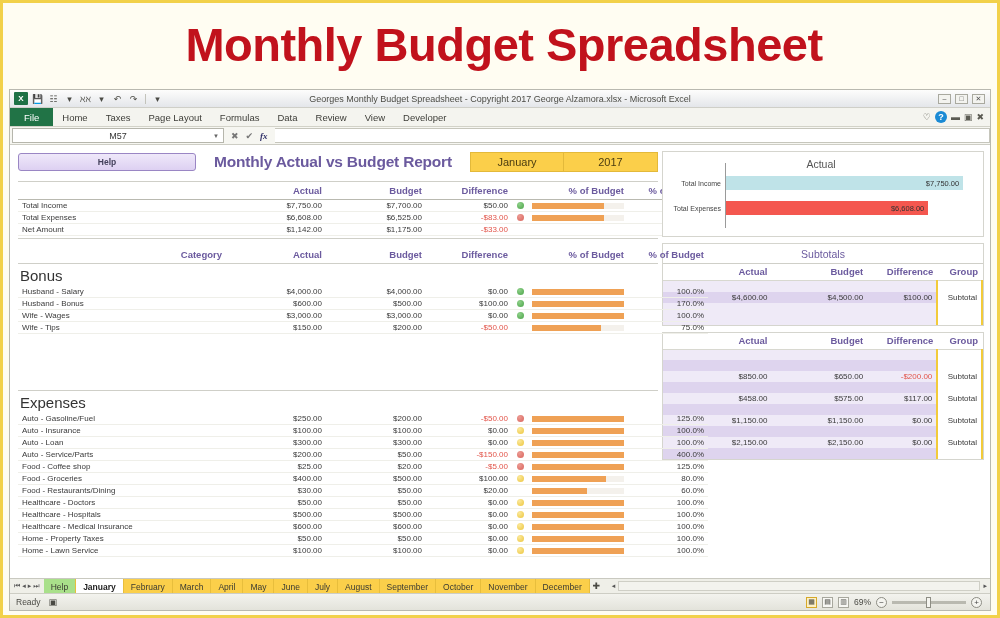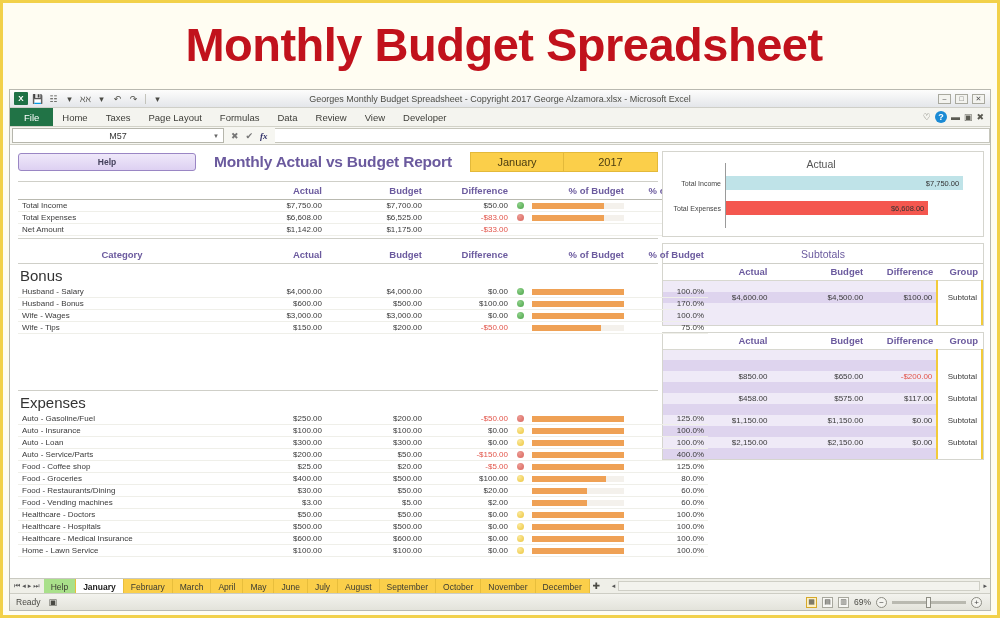--- a/index.html
+++ b/index.html
@@ -83,21 +83,21 @@
   .monthcell, .yearcell { width:94px; height:20px; background:#fbcf4a;
             border:1px solid #e3b93a; display:flex; align-items:center;
             justify-content:center; font-size:11px; color:#4a3c10; }
   .yearcell { border-left:none; }
 
   
   table.grid { width:634px; border-collapse:collapse; table-layout:fixed;
                font-size:8px; color:#3a3a3a; }
   table.grid th { font-size:9.5px; color:#6b5a9e; font-weight:bold;
                   padding:2px 4px 3px; text-align:right; white-space:nowrap; }
-  table.grid th.cat { text-align:center; }
+  table.grid th.cat { text-align:right; }
   table.grid td { padding:1px 4px; white-space:nowrap; overflow:hidden; }
   .c-cat { width:208px; text-align:left; }
   .c-act { width:100px; text-align:right; }
   .c-bud { width:100px; text-align:right; }
   .c-dif { width:86px; text-align:right; }
   .c-ico { width:16px; text-align:center; }
   .c-bar { width:100px; }
   .c-pct { width:80px; text-align:right; }
   .neg { color:#e2554a; }
   .dot { display:inline-block; width:7px;height:7px;border-radius:50%;
@@ -465,33 +465,20 @@
                   <td class="c-dif">$20.00</td>
                   <td class="c-ico"></td>
                   <td class="c-bar">
                     <div class="barwrap">
                       <div class="bar" style="width:60%"></div>
                     </div>
                   </td>
                   <td class="c-pct">60.0%</td>
                 </tr>
                 <tr class="rowline">
-                  <td class="c-cat">Food - Vending machines</td>
-                  <td class="c-act">$3.00</td>
-                  <td class="c-bud">$5.00</td>
-                  <td class="c-dif">$2.00</td>
-                  <td class="c-ico"></td>
-                  <td class="c-bar">
-                    <div class="barwrap">
-                      <div class="bar" style="width:60%"></div>
-                    </div>
-                  </td>
-                  <td class="c-pct">60.0%</td>
-                </tr>
-                <tr class="rowline">
                   <td class="c-cat">Healthcare - Doctors</td>
                   <td class="c-act">$50.00</td>
                   <td class="c-bud">$50.00</td>
                   <td class="c-dif">$0.00</td>
                   <td class="c-ico"><span class="dot amber"></span></td>
                   <td class="c-bar">
                     <div class="barwrap">
                       <div class="bar" style="width:100%"></div>
                     </div>
                   </td>
@@ -507,20 +494,33 @@
                     <div class="barwrap">
                       <div class="bar" style="width:100%"></div>
                     </div>
                   </td>
                   <td class="c-pct">100.0%</td>
                 </tr>
                 <tr class="rowline">
                   <td class="c-cat">Healthcare - Medical Insurance</td>
                   <td class="c-act">$600.00</td>
                   <td class="c-bud">$600.00</td>
+                  <td class="c-dif">$0.00</td>
+                  <td class="c-ico"><span class="dot amber"></span></td>
+                  <td class="c-bar">
+                    <div class="barwrap">
+                      <div class="bar" style="width:100%"></div>
+                    </div>
+                  </td>
+                  <td class="c-pct">100.0%</td>
+                </tr>
+                <tr class="rowline">
+                  <td class="c-cat">Home - Property Taxes</td>
+                  <td class="c-act">$50.00</td>
+                  <td class="c-bud">$50.00</td>
                   <td class="c-dif">$0.00</td>
                   <td class="c-ico"><span class="dot amber"></span></td>
                   <td class="c-bar">
                     <div class="barwrap">
                       <div class="bar" style="width:100%"></div>
                     </div>
                   </td>
                   <td class="c-pct">100.0%</td>
                 </tr>
                 <tr class="rowline">

